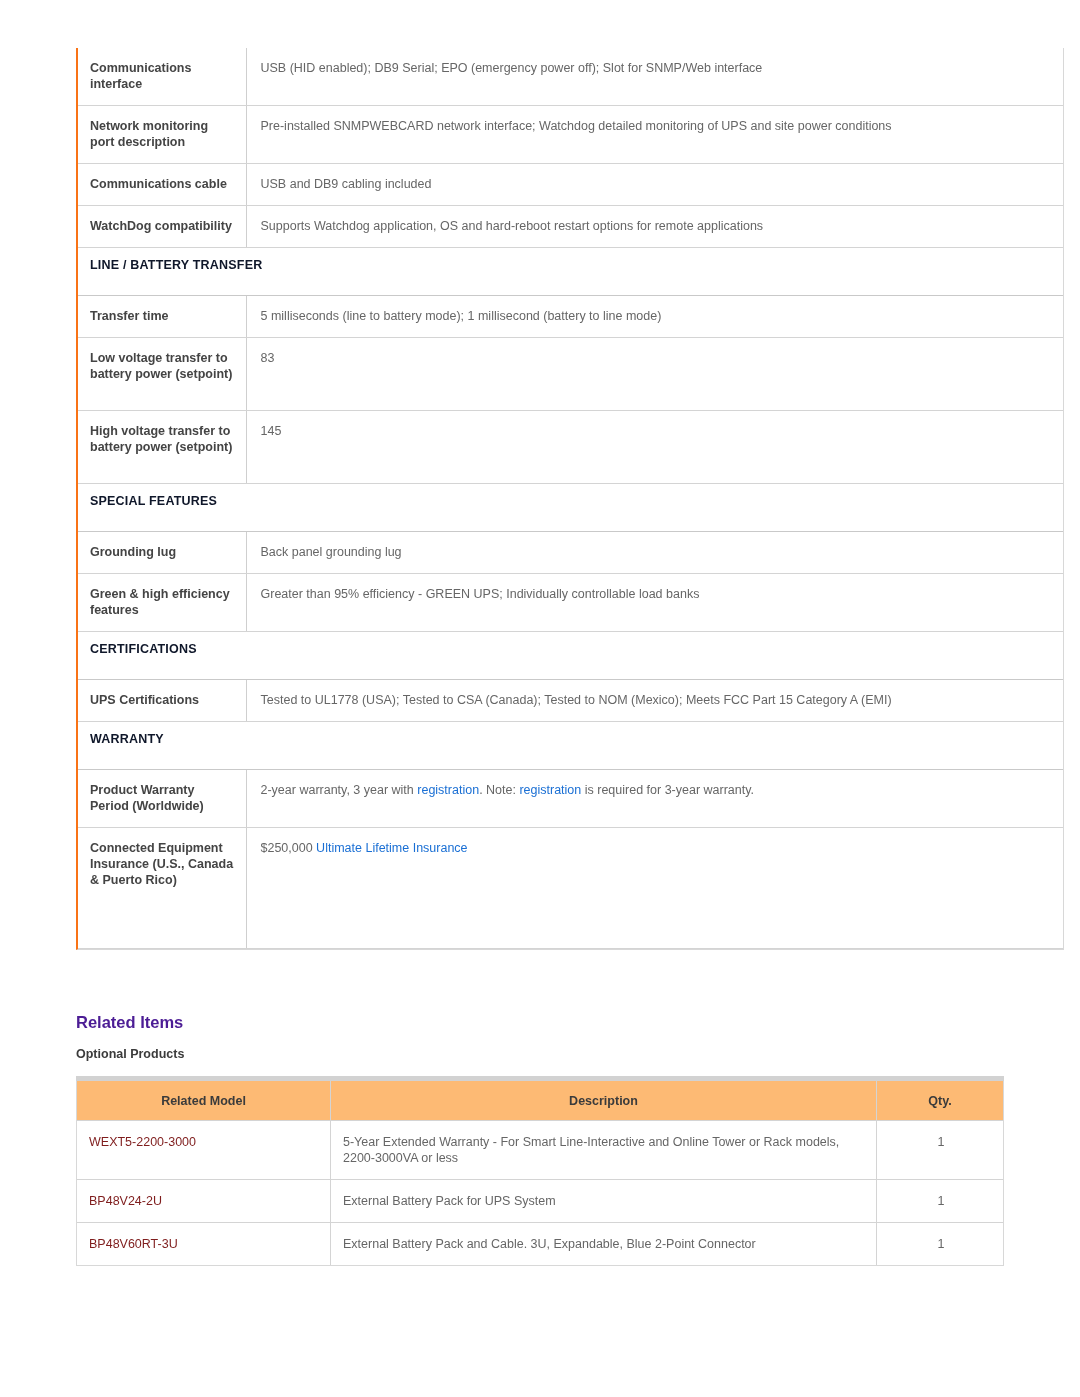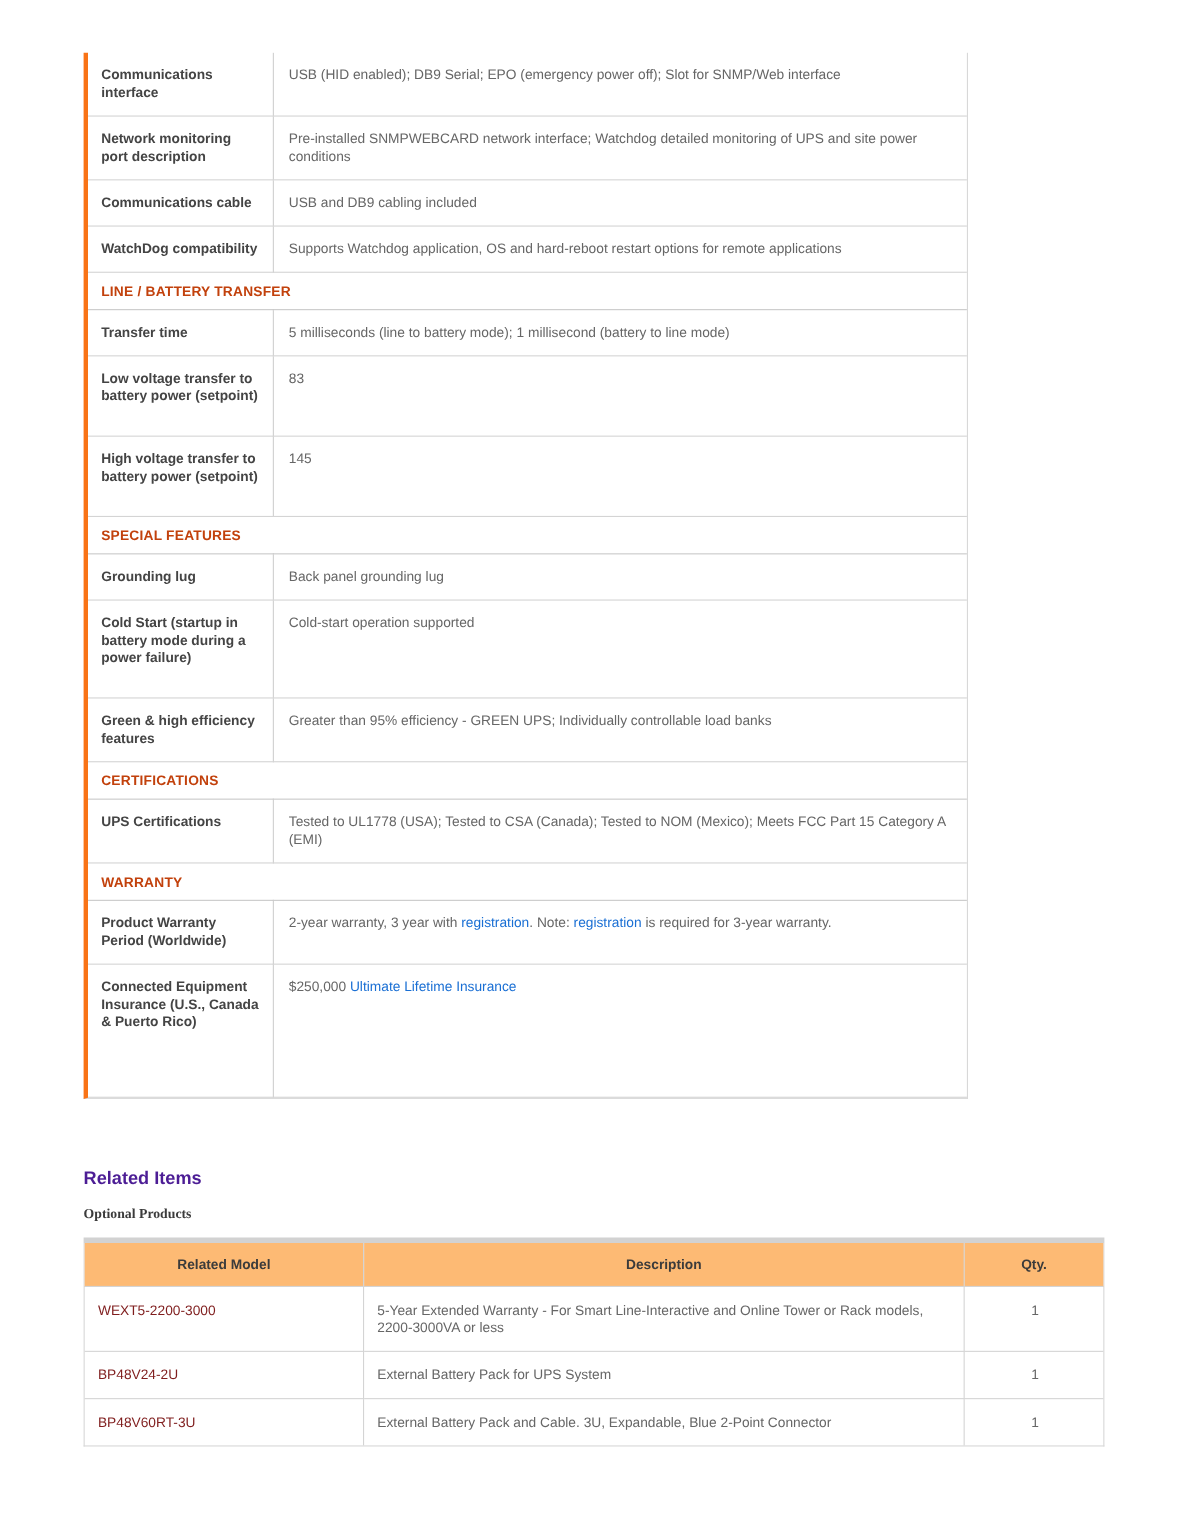--- a/index.html
+++ b/index.html
@@ -21,25 +21,25 @@
     position: relative;
     box-sizing: border-box;
   }
 
   
   .spec-wrap {
     margin: 0 76px 0 76px;
     padding-top: 48px;
   }
   .spec-outer {
-    border-left: 4px solid #f97316;
+    border-left: 2px solid #f97316;
     border-right: 1px solid #d8d8d8;
     border-bottom: 1px solid #d8d8d8;
     box-sizing: border-box;
-    width: 804px;
+    width: 988px;
     padding: 0;
   }
   .spec-table {
     width: 100%;
     border-collapse: collapse;
     table-layout: fixed;
   }
   .spec-table td {
     vertical-align: top;
     padding: 0;
@@ -64,22 +64,22 @@
     border-bottom: 1px solid #d4d4d4;
     border-left: 1px solid #ffffff;
   }
   .spec-row.tall-2 > td { padding-bottom: 28px; }
   .spec-row.tall-4 > td { padding-bottom: 60px; }
 
   .sec-head td {
     font-weight: bold;
     font-size: 12.5px;
     letter-spacing: 0.2px;
-    color: #c2410c;
-    padding: 10px 0 9px 12px;
+    color: #0f172a;
+    padding: 10px 0 23px 12px;
     border-bottom: 1px solid #c9c9c9;
     border-top: 0;
   }
 
   a.link {
     color: #1a6fd4;
     text-decoration: none;
   }
 
   
@@ -93,21 +93,20 @@
     font-weight: bold;
     margin: 0 0 14px 0;
     line-height: 20px;
   }
   .related-sub {
     color: #3b3b3b;
     font-size: 12.5px;
     font-weight: bold;
     margin: 0 0 14px 0;
     line-height: 16px;
-    font-family: Liberation Serif, serif;
   }
   .rel-outer {
     border: 1px solid #d8d8d8;
     border-top: none;
     box-sizing: border-box;
     width: 928px;
   }
   .rel-topbar {
     height: 5px;
     background: #d2d2d2;
@@ -190,24 +189,20 @@
             <tr class="spec-row tall-2">
               <td class="sp-label">High voltage transfer to battery power (setpoint)</td>
               <td class="sp-value">145</td>
             </tr>
             <tr class="sec-head">
               <td colspan="2">SPECIAL FEATURES</td>
             </tr>
             <tr class="spec-row tall-0">
               <td class="sp-label">Grounding lug</td>
               <td class="sp-value">Back panel grounding lug</td>
-            </tr>
-            <tr class="spec-row tall-2">
-              <td class="sp-label">Cold Start (startup in battery mode during a power failure)</td>
-              <td class="sp-value">Cold-start operation supported</td>
             </tr>
             <tr class="spec-row tall-1">
               <td class="sp-label">Green &amp; high efficiency features</td>
               <td class="sp-value">Greater than 95% efficiency - GREEN UPS; Individually controllable load banks</td>
             </tr>
             <tr class="sec-head">
               <td colspan="2">CERTIFICATIONS</td>
             </tr>
             <tr class="spec-row tall-0">
               <td class="sp-label">UPS Certifications</td>

